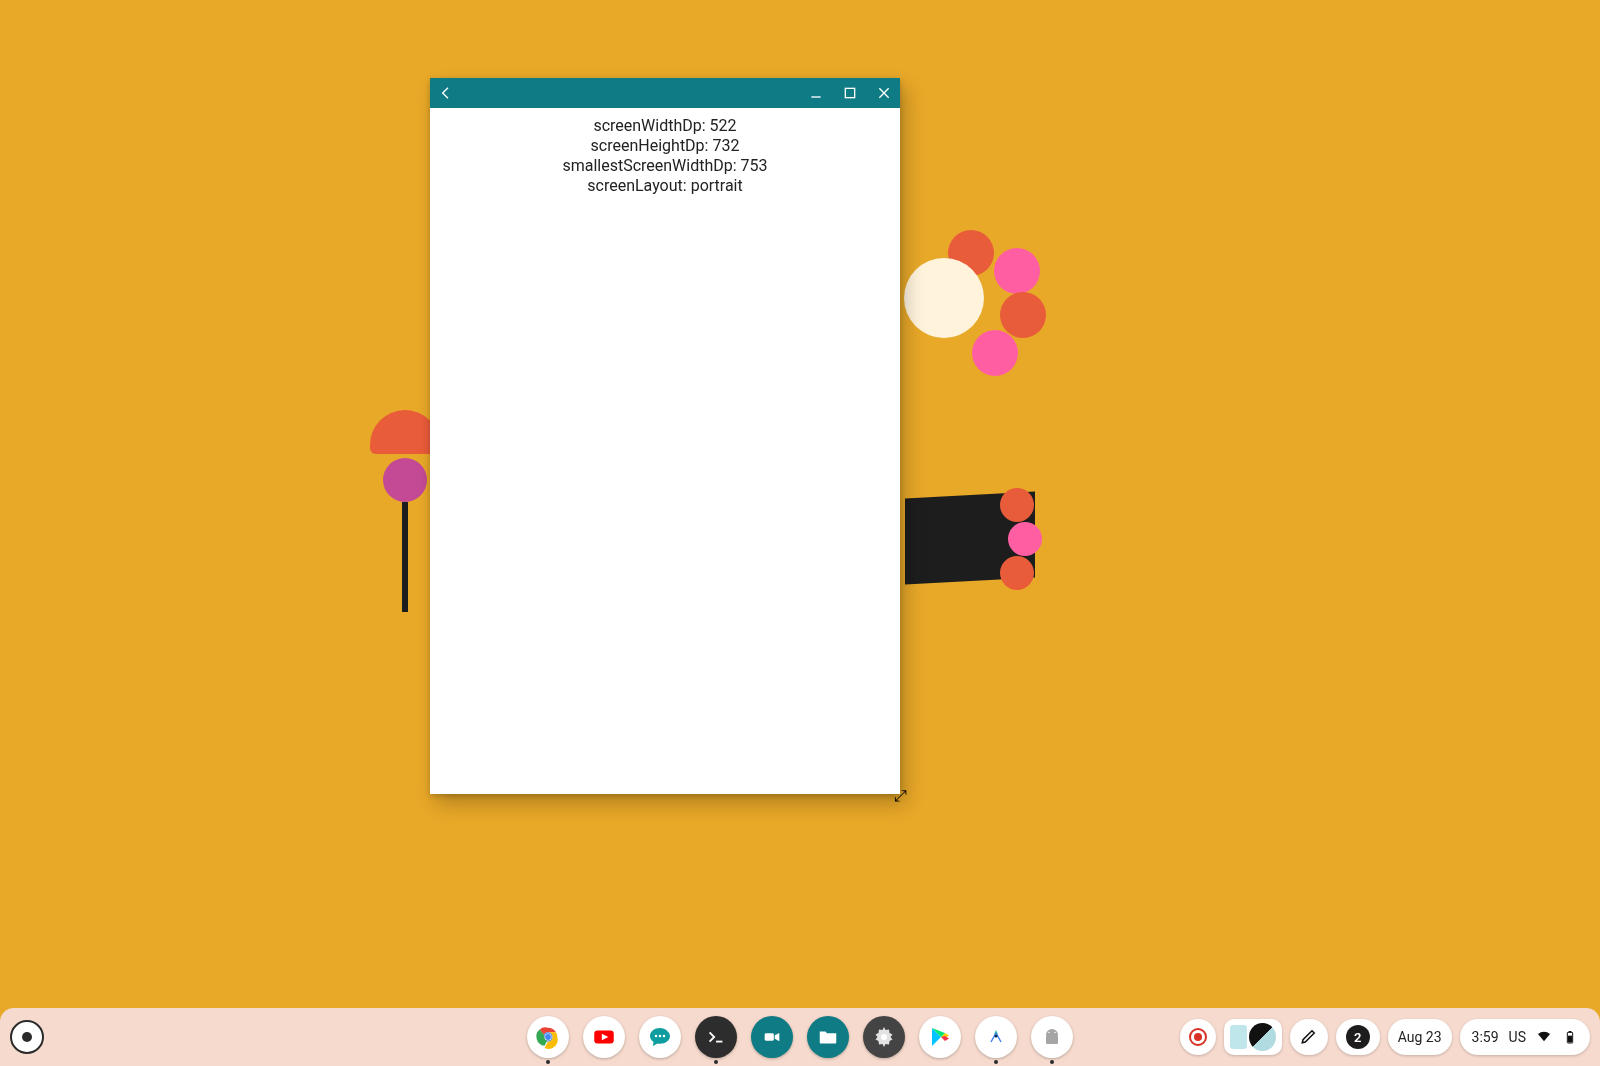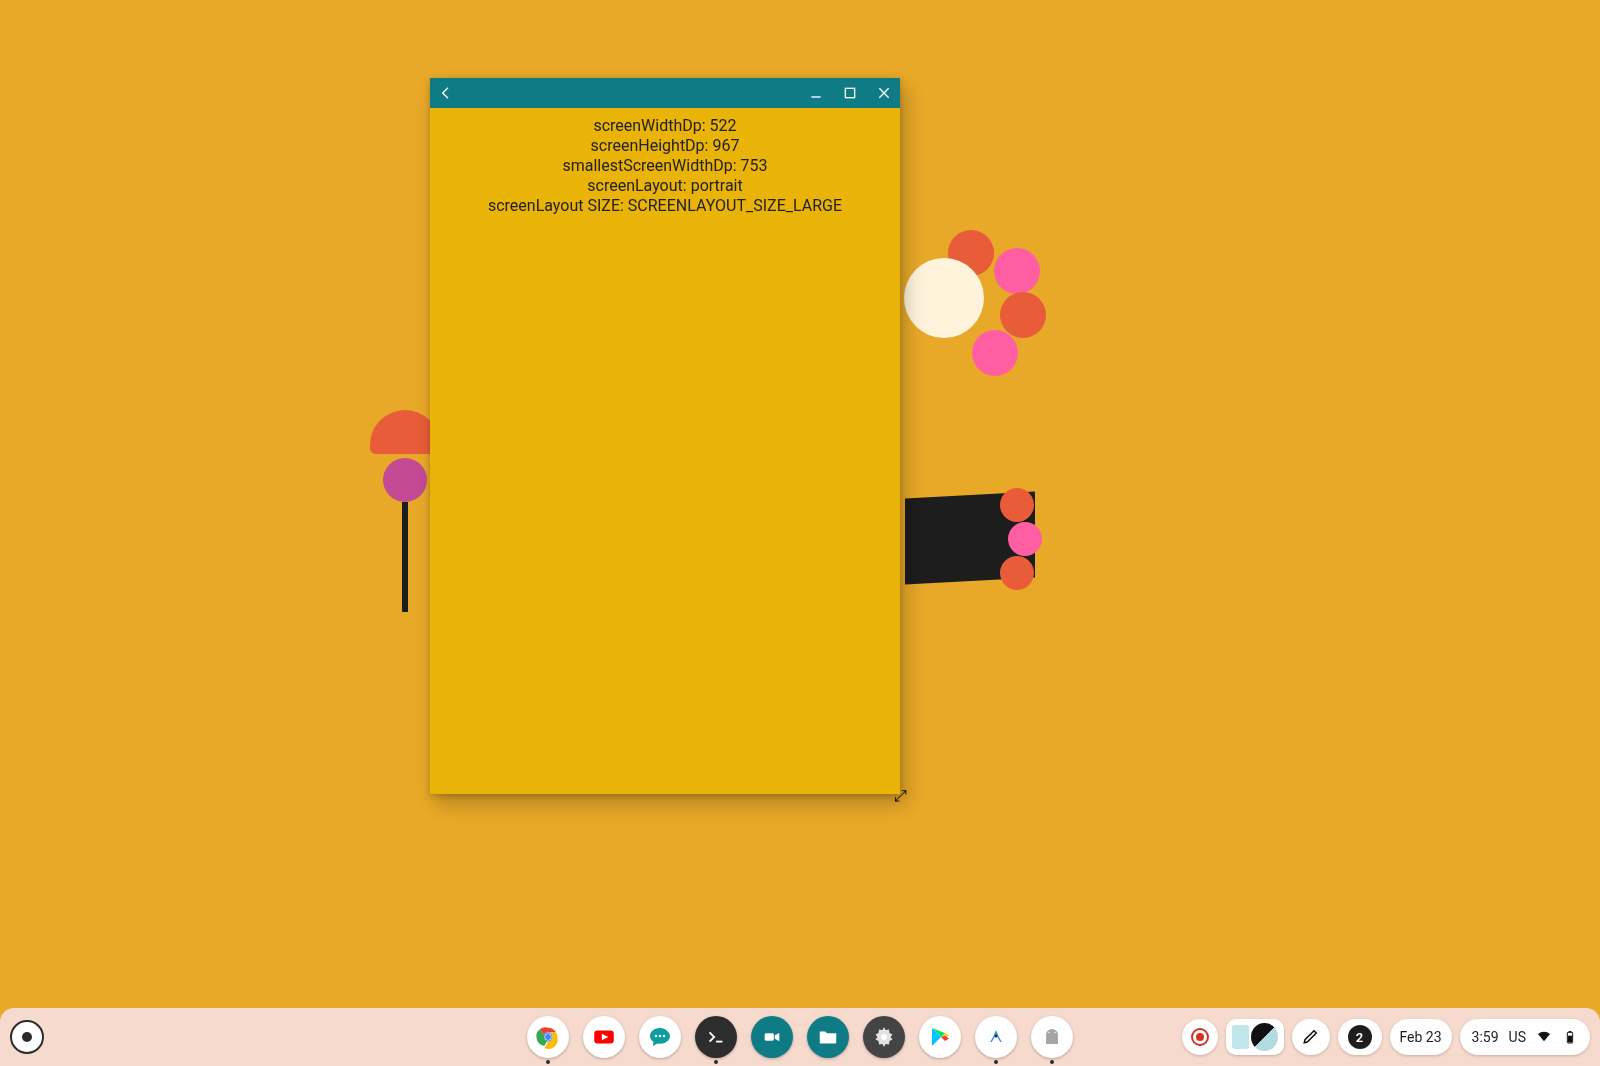--- a/index.html
+++ b/index.html
@@ -25,21 +25,21 @@
   .flower-left .bulb{width:44px;height:44px;border-radius:50%;background:#c44a95;margin:4px auto 0;}
   .flower-left .stem{width:6px;height:110px;background:#1d1d1d;margin:0 auto;}
 
   
   .window {
     position: absolute;
     top: 78px;
     left: 430px;
     width: 470px;
     height: 716px;
-    background: #eab308;
+    background: #ffffff;
     box-shadow: 6px 10px 18px rgba(0,0,0,.22), 0 2px 6px rgba(0,0,0,.18);
   }
   .titlebar {
     height: 30px;
     background: #0f7b84;
     display: flex;
     align-items: center;
     justify-content: space-between;
     padding: 0 6px;
     color: #fff;
@@ -178,24 +178,23 @@
       </div>
       <div class="tb-btn">
         <svg viewBox="0 0 24 24">
             <path d="M5 5l14 14M19 5L5 19"></path>
           </svg>
       </div>
     </div>
   </div>
   <div class="content">
     <div>screenWidthDp: 522</div>
-    <div>screenHeightDp: 967</div>
+    <div>screenHeightDp: 732</div>
     <div>smallestScreenWidthDp: 753</div>
     <div>screenLayout: portrait</div>
-    <div>screenLayout SIZE: SCREENLAYOUT_SIZE_LARGE</div>
   </div>
 </div>
 
 <div class="resize-handle">⤢</div>
 
 <div class="shelf">
   <div class="launcher-btn">
       <div class="dot"></div>
     </div>
 
@@ -290,21 +289,21 @@
     </div>
     <div class="pill small">
       <span class="pen-icon"><svg viewBox="0 0 24 24">
             <path d="M3 21l4-1 12-12-3-3L4 17z"></path>
           </svg></span>
     </div>
     <div class="pill small">
       <div class="circle-badge">2</div>
     </div>
     <div class="pill small">
-      <span>Feb 23</span>
+      <span>Aug 23</span>
     </div>
     <div class="pill">
       <span>3:59</span>
       <span>US</span>
       <span class="wifi"><svg viewBox="0 0 24 24">
             <path d="M12 20l9-11a14 14 0 0 0-18 0z"></path>
           </svg></span>
       <span class="battery">
           <svg viewBox="0 0 24 24">
             <rect x="8" y="5" width="8" height="16" rx="1" fill="none" stroke="#111" stroke-width="1.5"></rect>

